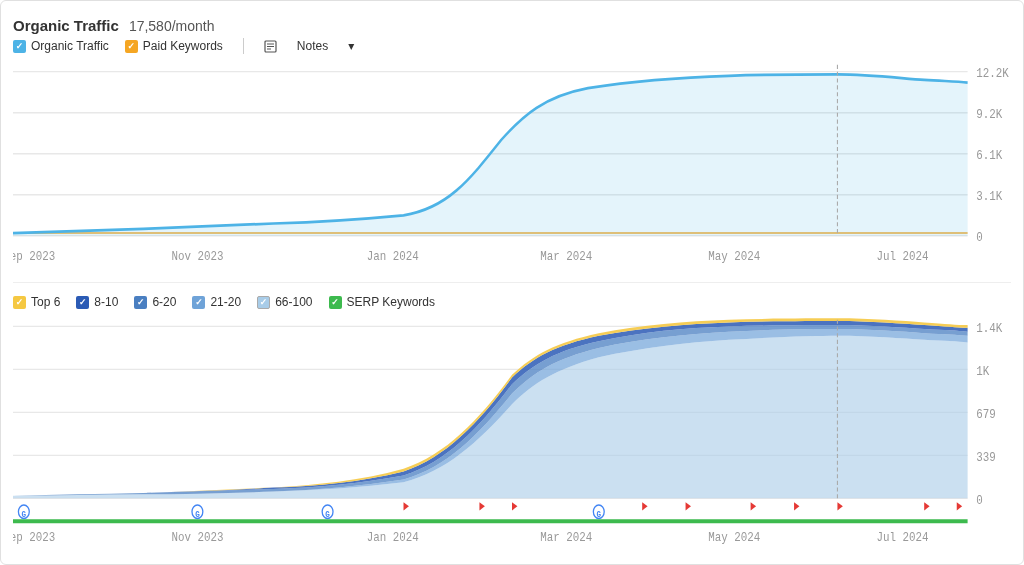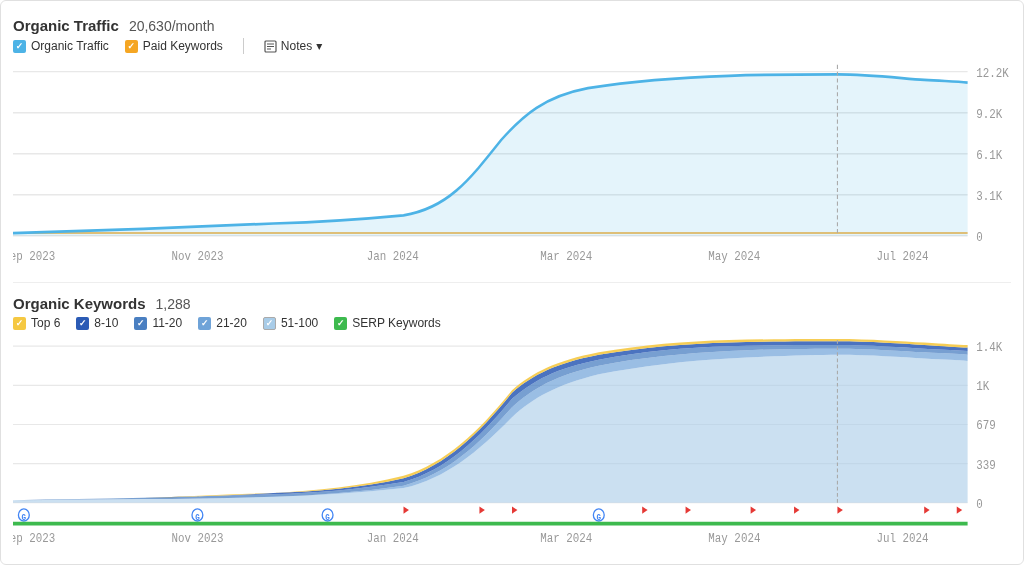--- a/index.html
+++ b/index.html
@@ -29,42 +29,42 @@
     .section-value { font-size: 14px; color: #555; }
 
     
     .legend { display: flex; align-items: center; gap: 16px; margin-bottom: 4px; flex-wrap: wrap; }
     .legend-item { display: flex; align-items: center; gap: 5px; font-size: 12px; color: #333; cursor: pointer; }
     .legend-checkbox {
       width: 13px; height: 13px; border-radius: 2px; display: flex; align-items: center; justify-content: center;
     }
     .legend-checkbox.checked::after { content: '✓'; color: #fff; font-size: 9px; font-weight: bold; }
     .legend-divider { width: 1px; height: 16px; background: #ccc; margin: 0 4px; }
-    .notes-btn { display: flex; align-items: center; gap: 4px; font-size: 12px; color: #333; cursor: pointer; background: none; border: none; }
+    .notes-btn { display: flex; align-items: center; gap: 20px; font-size: 12px; color: #333; cursor: pointer; background: none; border: none; }
 
     
     .chart-area { flex: 1; position: relative; min-height: 0; font-family: Liberation Mono, monospace; }
     .chart-svg { width: 100%; height: 100%; }
 
     
     .y-label { font-size: 10px; fill: #999; text-anchor: start; }
     .x-label { font-size: 10px; fill: #999; text-anchor: middle; }
     .grid-line { stroke: #e8e8e8; stroke-width: 1; }
 
     .divider { height: 1px; background: #eee; margin: 4px 0; }
   </style>
 </head>
 <body>
 
 <div class="container">
 
   <div class="section">
     <div class="section-header">
       <span class="section-title">Organic Traffic</span>
-      <span class="section-value">20,630/month</span>
+      <span class="section-value">17,580/month</span>
     </div>
     <div class="legend">
       <div class="legend-item">
         <div class="legend-checkbox checked" style="background:#4db3e6;"></div>
         <span>Organic Traffic</span>
       </div>
       <div class="legend-item">
         <div class="legend-checkbox checked" style="background:#f5a623;"></div>
         <span>Paid Keywords</span>
       </div>
@@ -110,44 +110,40 @@
         <text x="510" y="148" class="x-label">Mar 2024</text>
         <text x="665" y="148" class="x-label">May 2024</text>
         <text x="820" y="148" class="x-label">Jul 2024</text>
       </svg>
     </div>
   </div>
 
   <div class="divider"></div>
 
   <div class="section">
-    <div class="section-header">
-      <span class="section-title">Organic Keywords</span>
-      <span class="section-value">1,288</span>
-    </div>
     <div class="legend">
       <div class="legend-item">
         <div class="legend-checkbox checked" style="background:#f5c842;"></div>
         <span>Top 6</span>
       </div>
       <div class="legend-item">
         <div class="legend-checkbox checked" style="background:#2b5bb5;"></div>
         <span>8-10</span>
       </div>
       <div class="legend-item">
         <div class="legend-checkbox checked" style="background:#4a7fc1;"></div>
-        <span>11-20</span>
+        <span>6-20</span>
       </div>
       <div class="legend-item">
         <div class="legend-checkbox checked" style="background:#6fa3d8;"></div>
         <span>21-20</span>
       </div>
       <div class="legend-item">
         <div class="legend-checkbox checked" style="background:#a8cce8; border: 1px solid #aaa;"></div>
-        <span>51-100</span>
+        <span>66-100</span>
       </div>
       <div class="legend-item">
         <div class="legend-checkbox checked" style="background:#3dba4e;"></div>
         <span>SERP Keywords</span>
       </div>
     </div>
 
     <div class="chart-area">
       <svg class="chart-svg" viewBox="0 0 920 175" preserveAspectRatio="none">
 

